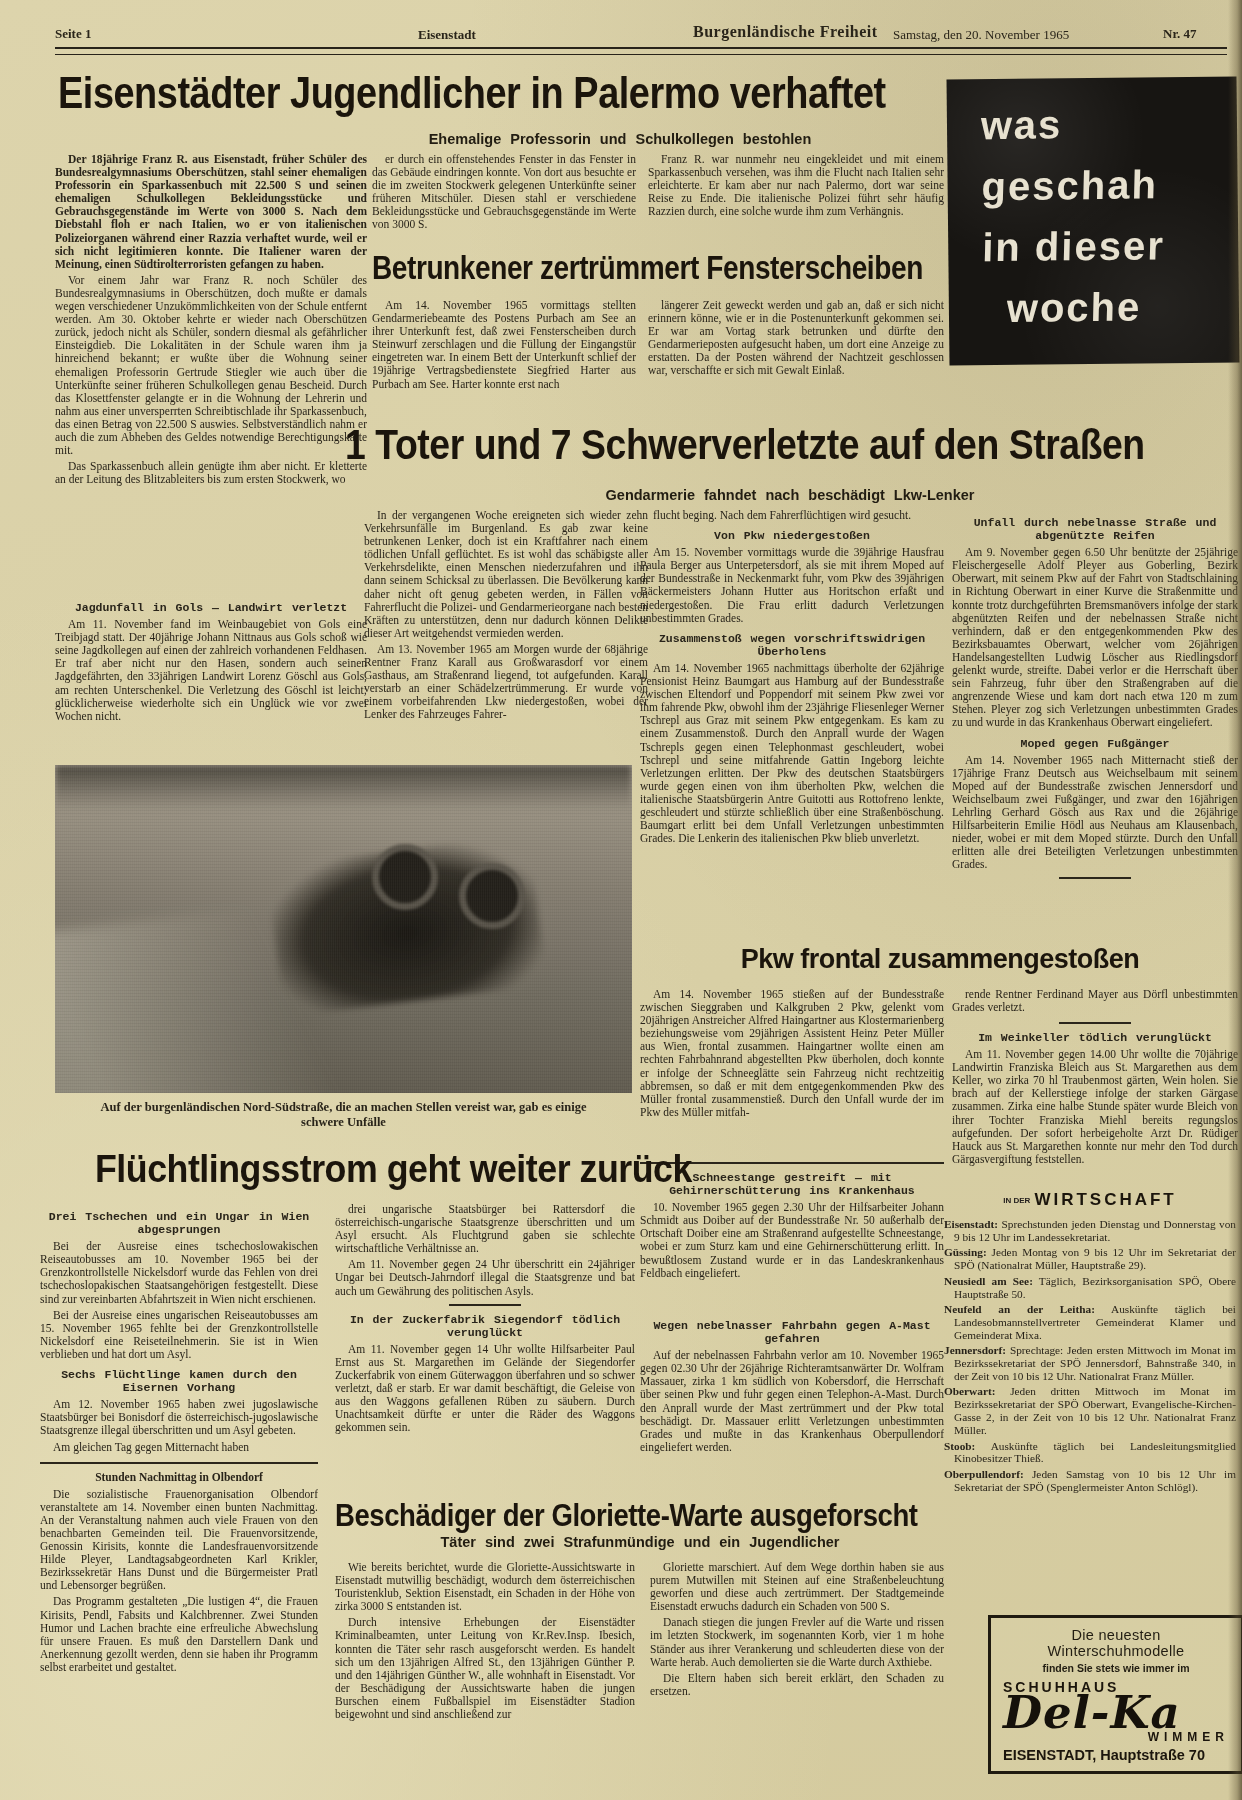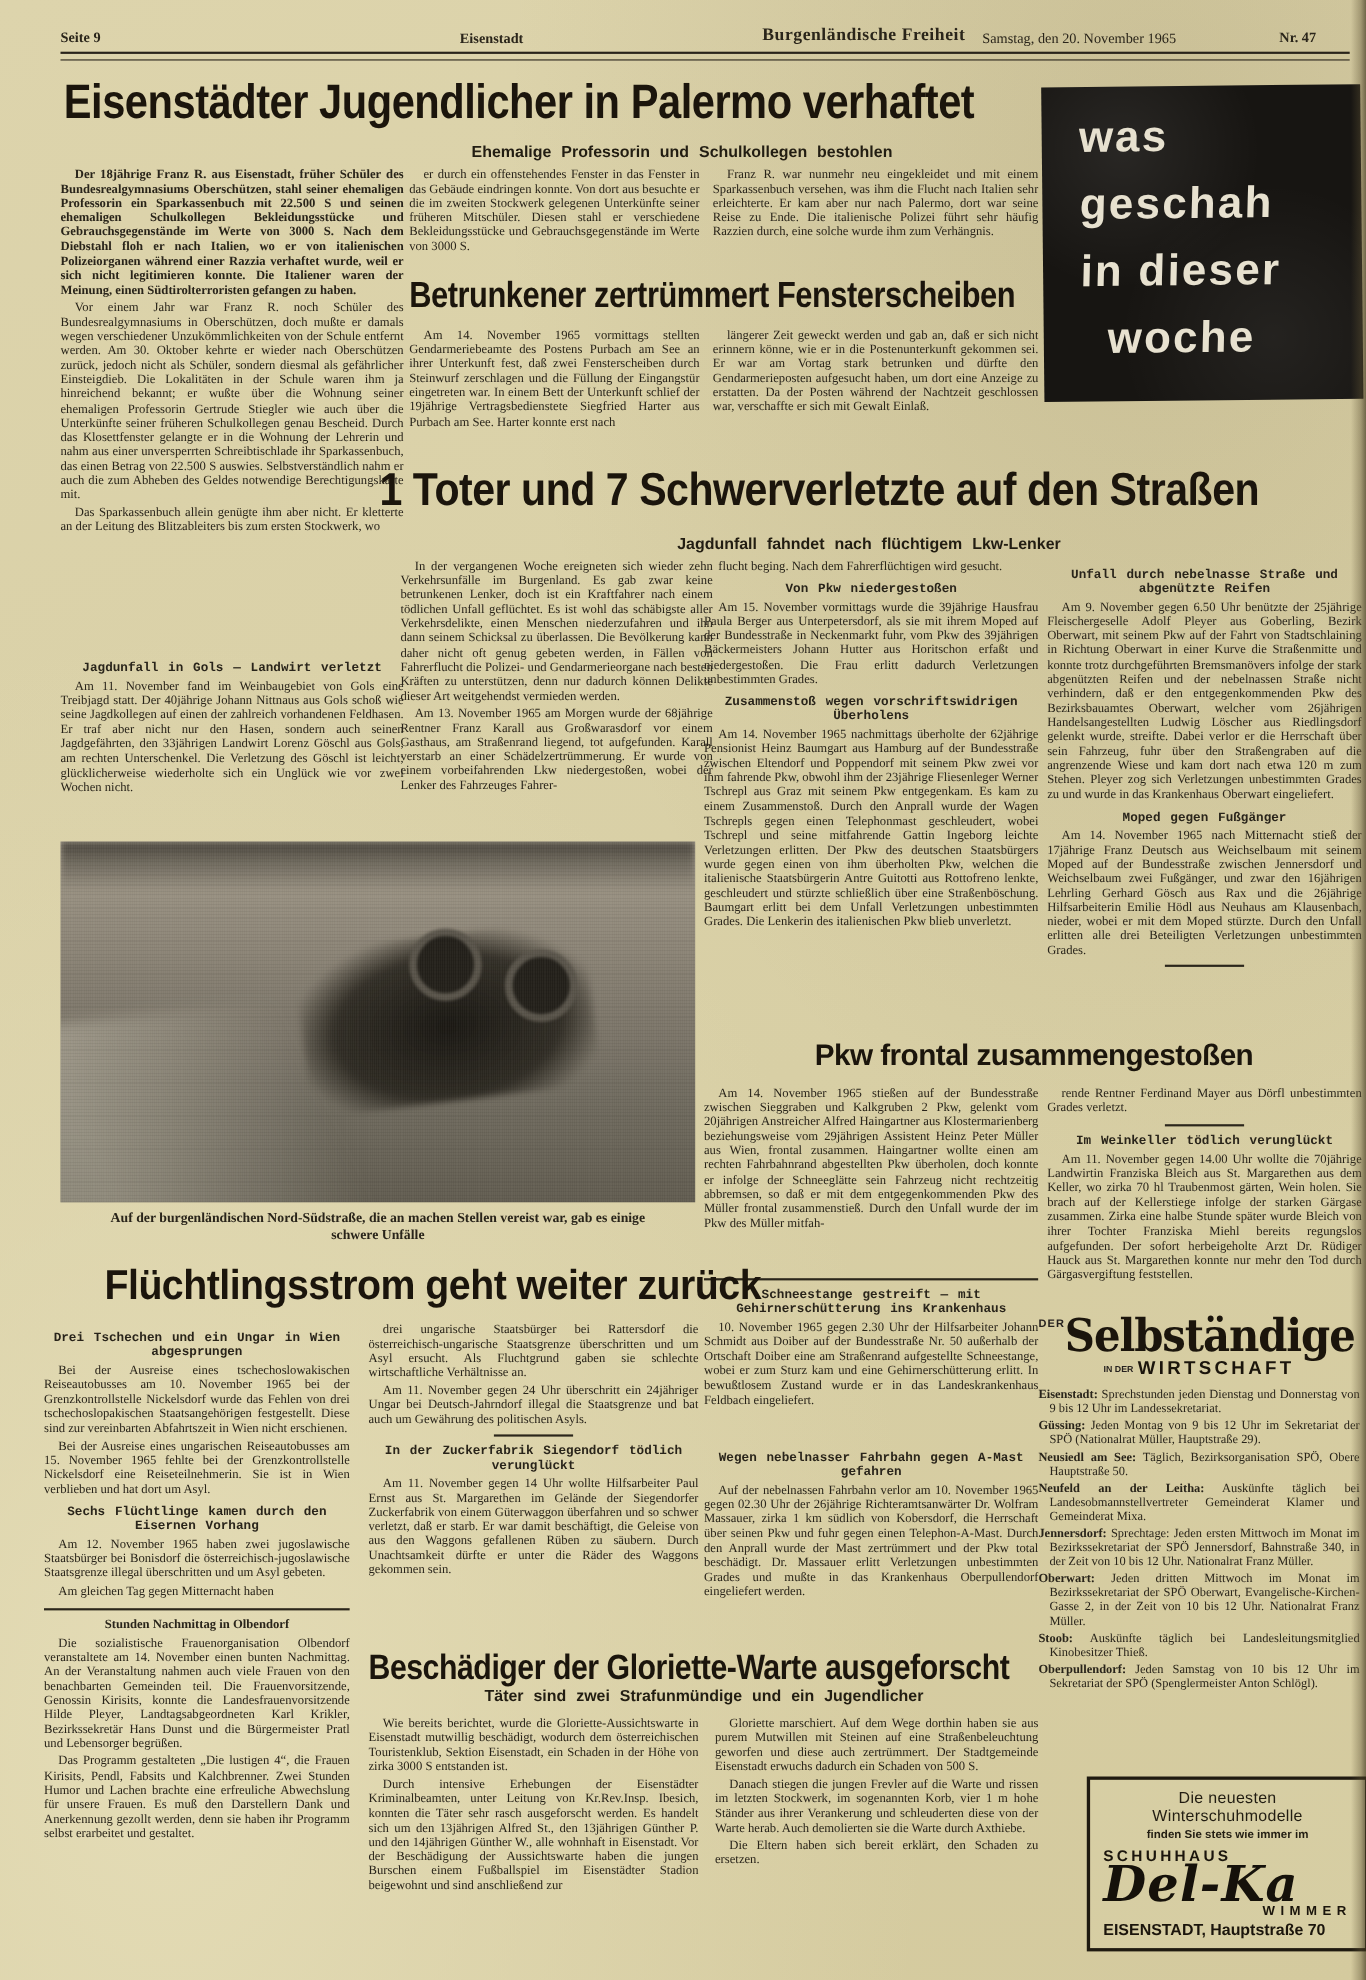--- a/index.html
+++ b/index.html
@@ -110,21 +110,21 @@
   #glor-headline{left:335px;top:1497px;font-size:32px;transform:scaleX(.86);transform-origin:left top;}
   #glor-subhead{left:365px;top:1534px;width:550px;}
   #glor-col1{left:335px;top:1561px;width:300px;height:238px;}
   #glor-col2{left:650px;top:1561px;width:294px;height:238px;}
 </style>
 </head>
 <body>
 
 <div class="page">
 
-  <span class="abs mast-item mast-bold" id="mh-page">Seite 9</span>
+  <span class="abs mast-item mast-bold" id="mh-page">Seite 1</span>
   <span class="abs mast-item mast-bold" id="mh-section">Eisenstadt</span>
   <span class="abs mast-item" id="mh-paper">Burgenländische Freiheit</span>
   <span class="abs mast-item" id="mh-date">Samstag, den 20. November 1965</span>
   <span class="abs mast-item mast-bold" id="mh-issue">Nr. 47</span>
   <div class="abs" id="mast-rule"></div>
 
   <div class="abs headline" id="main-headline">Eisenstädter Jugendlicher in Palermo verhaftet</div>
   <div class="abs" id="weekbox">
     <div class="weekline">was</div>
     <div class="weekline">geschah</div>
@@ -165,21 +165,21 @@
 
   <div class="abs headline" id="betr-headline">Betrunkener zertrümmert Fensterscheiben</div>
   <div class="abs col" id="betr-col1">
     <p>Am 14. November 1965 vormittags stellten Gendarmeriebeamte des Postens Purbach am See an ihrer Unterkunft fest, daß zwei Fensterscheiben durch Steinwurf zerschlagen und die Füllung der Eingangstür eingetreten war. In einem Bett der Unterkunft schlief der 19jährige Vertragsbedienstete Siegfried Harter aus Purbach am See. Harter konnte erst nach</p>
   </div>
   <div class="abs col" id="betr-col2">
     <p>längerer Zeit geweckt werden und gab an, daß er sich nicht erinnern könne, wie er in die Postenunterkunft gekommen sei. Er war am Vortag stark betrunken und dürfte den Gendarmerieposten aufgesucht haben, um dort eine Anzeige zu erstatten. Da der Posten während der Nachtzeit geschlossen war, verschaffte er sich mit Gewalt Einlaß.</p>
   </div>
 
   <div class="abs headline" id="toter-headline">1 Toter und 7 Schwerverletzte auf den Straßen</div>
-  <div class="abs subhead" id="toter-subhead">Jagdunfall fahndet nach flüchtigem Lkw-Lenker</div>
+  <div class="abs subhead" id="toter-subhead">Gendarmerie fahndet nach beschädigt Lkw-Lenker</div>
   <div class="abs col" id="toter-colA">
     <p>In der vergangenen Woche ereigneten sich wieder zehn Verkehrsunfälle im Burgenland. Es gab zwar keine betrunkenen Lenker, doch ist ein Kraftfahrer nach einem tödlichen Unfall geflüchtet. Es ist wohl das schäbigste aller Verkehrsdelikte, einen Menschen niederzufahren und ihn dann seinem Schicksal zu überlassen. Die Bevölkerung kann daher nicht oft genug gebeten werden, in Fällen von Fahrerflucht die Polizei- und Gendarmerieorgane nach besten Kräften zu unterstützen, denn nur dadurch können Delikte dieser Art weitgehendst vermieden werden.</p>
     <p>Am 13. November 1965 am Morgen wurde der 68jährige Rentner Franz Karall aus Großwarasdorf vor einem Gasthaus, am Straßenrand liegend, tot aufgefunden. Karall verstarb an einer Schädelzertrümmerung. Er wurde von einem vorbeifahrenden Lkw niedergestoßen, wobei der Lenker des Fahrzeuges Fahrer-</p>
   </div>
   <div class="abs col" id="toter-colB">
     <p>flucht beging. Nach dem Fahrerflüchtigen wird gesucht.</p>
     <p class="sec-title">Von Pkw niedergestoßen</p>
     <p>Am 15. November vormittags wurde die 39jährige Hausfrau Paula Berger aus Unterpetersdorf, als sie mit ihrem Moped auf der Bundesstraße in Neckenmarkt fuhr, vom Pkw des 39jährigen Bäckermeisters Johann Hutter aus Horitschon erfaßt und niedergestoßen. Die Frau erlitt dadurch Verletzungen unbestimmten Grades.</p>
     <p class="sec-title">Zusammenstoß wegen vorschriftswidrigen Überholens</p>
     <p>Am 14. November 1965 nachmittags überholte der 62jährige Pensionist Heinz Baumgart aus Hamburg auf der Bundesstraße zwischen Eltendorf und Poppendorf mit seinem Pkw zwei vor ihm fahrende Pkw, obwohl ihm der 23jährige Fliesenleger Werner Tschrepl aus Graz mit seinem Pkw entgegenkam. Es kam zu einem Zusammenstoß. Durch den Anprall wurde der Wagen Tschrepls gegen einen Telephonmast geschleudert, wobei Tschrepl und seine mitfahrende Gattin Ingeborg leichte Verletzungen erlitten. Der Pkw des deutschen Staatsbürgers wurde gegen einen von ihm überholten Pkw, welchen die italienische Staatsbürgerin Antre Guitotti aus Rottofreno lenkte, geschleudert und stürzte schließlich über eine Straßenböschung. Baumgart erlitt bei dem Unfall Verletzungen unbestimmten Grades. Die Lenkerin des italienischen Pkw blieb unverletzt.</p>
@@ -244,23 +244,20 @@
     <p>Wie bereits berichtet, wurde die Gloriette-Aussichtswarte in Eisenstadt mutwillig beschädigt, wodurch dem österreichischen Touristenklub, Sektion Eisenstadt, ein Schaden in der Höhe von zirka 3000 S entstanden ist.</p>
     <p>Durch intensive Erhebungen der Eisenstädter Kriminalbeamten, unter Leitung von Kr.Rev.Insp. Ibesich, konnten die Täter sehr rasch ausgeforscht werden. Es handelt sich um den 13jährigen Alfred St., den 13jährigen Günther P. und den 14jährigen Günther W., alle wohnhaft in Eisenstadt. Vor der Beschädigung der Aussichtswarte haben die jungen Burschen einem Fußballspiel im Eisenstädter Stadion beigewohnt und sind anschließend zur</p>
   </div>
   <div class="abs col" id="glor-col2">
     <p>Gloriette marschiert. Auf dem Wege dorthin haben sie aus purem Mutwillen mit Steinen auf eine Straßenbeleuchtung geworfen und diese auch zertrümmert. Der Stadtgemeinde Eisenstadt erwuchs dadurch ein Schaden von 500 S.</p>
     <p>Danach stiegen die jungen Frevler auf die Warte und rissen im letzten Stockwerk, im sogenannten Korb, vier 1 m hohe Ständer aus ihrer Verankerung und schleuderten diese von der Warte herab. Auch demolierten sie die Warte durch Axthiebe.</p>
     <p>Die Eltern haben sich bereit erklärt, den Schaden zu ersetzen.</p>
   </div>
 
   <div class="abs" id="selbst">
-    <div class="sb-row">
-      <span class="sb-der">DER</span><span class="sb-name">Selbständige</span>
-    </div>
     <div class="sb-sub">
       <span class="sb-inder">IN DER</span>
       <span class="sb-wirt">WIRTSCHAFT</span>
     </div>
     <div class="sb-entries">
       <p><span class="sb-place">Eisenstadt:</span><span> Sprechstunden jeden Dienstag und Donnerstag von 9 bis 12 Uhr im Landessekretariat.</span></p>
       <p><span class="sb-place">Güssing:</span><span> Jeden Montag von 9 bis 12 Uhr im Sekretariat der SPÖ (Nationalrat Müller, Hauptstraße 29).</span></p>
       <p><span class="sb-place">Neusiedl am See:</span><span> Täglich, Bezirksorganisation SPÖ, Obere Hauptstraße 50.</span></p>
       <p><span class="sb-place">Neufeld an der Leitha:</span><span> Auskünfte täglich bei Landesobmannstellvertreter Gemeinderat Klamer und Gemeinderat Mixa.</span></p>
       <p><span class="sb-place">Jennersdorf:</span><span> Sprechtage: Jeden ersten Mittwoch im Monat im Bezirkssekretariat der SPÖ Jennersdorf, Bahnstraße 340, in der Zeit von 10 bis 12 Uhr. Nationalrat Franz Müller.</span></p>

